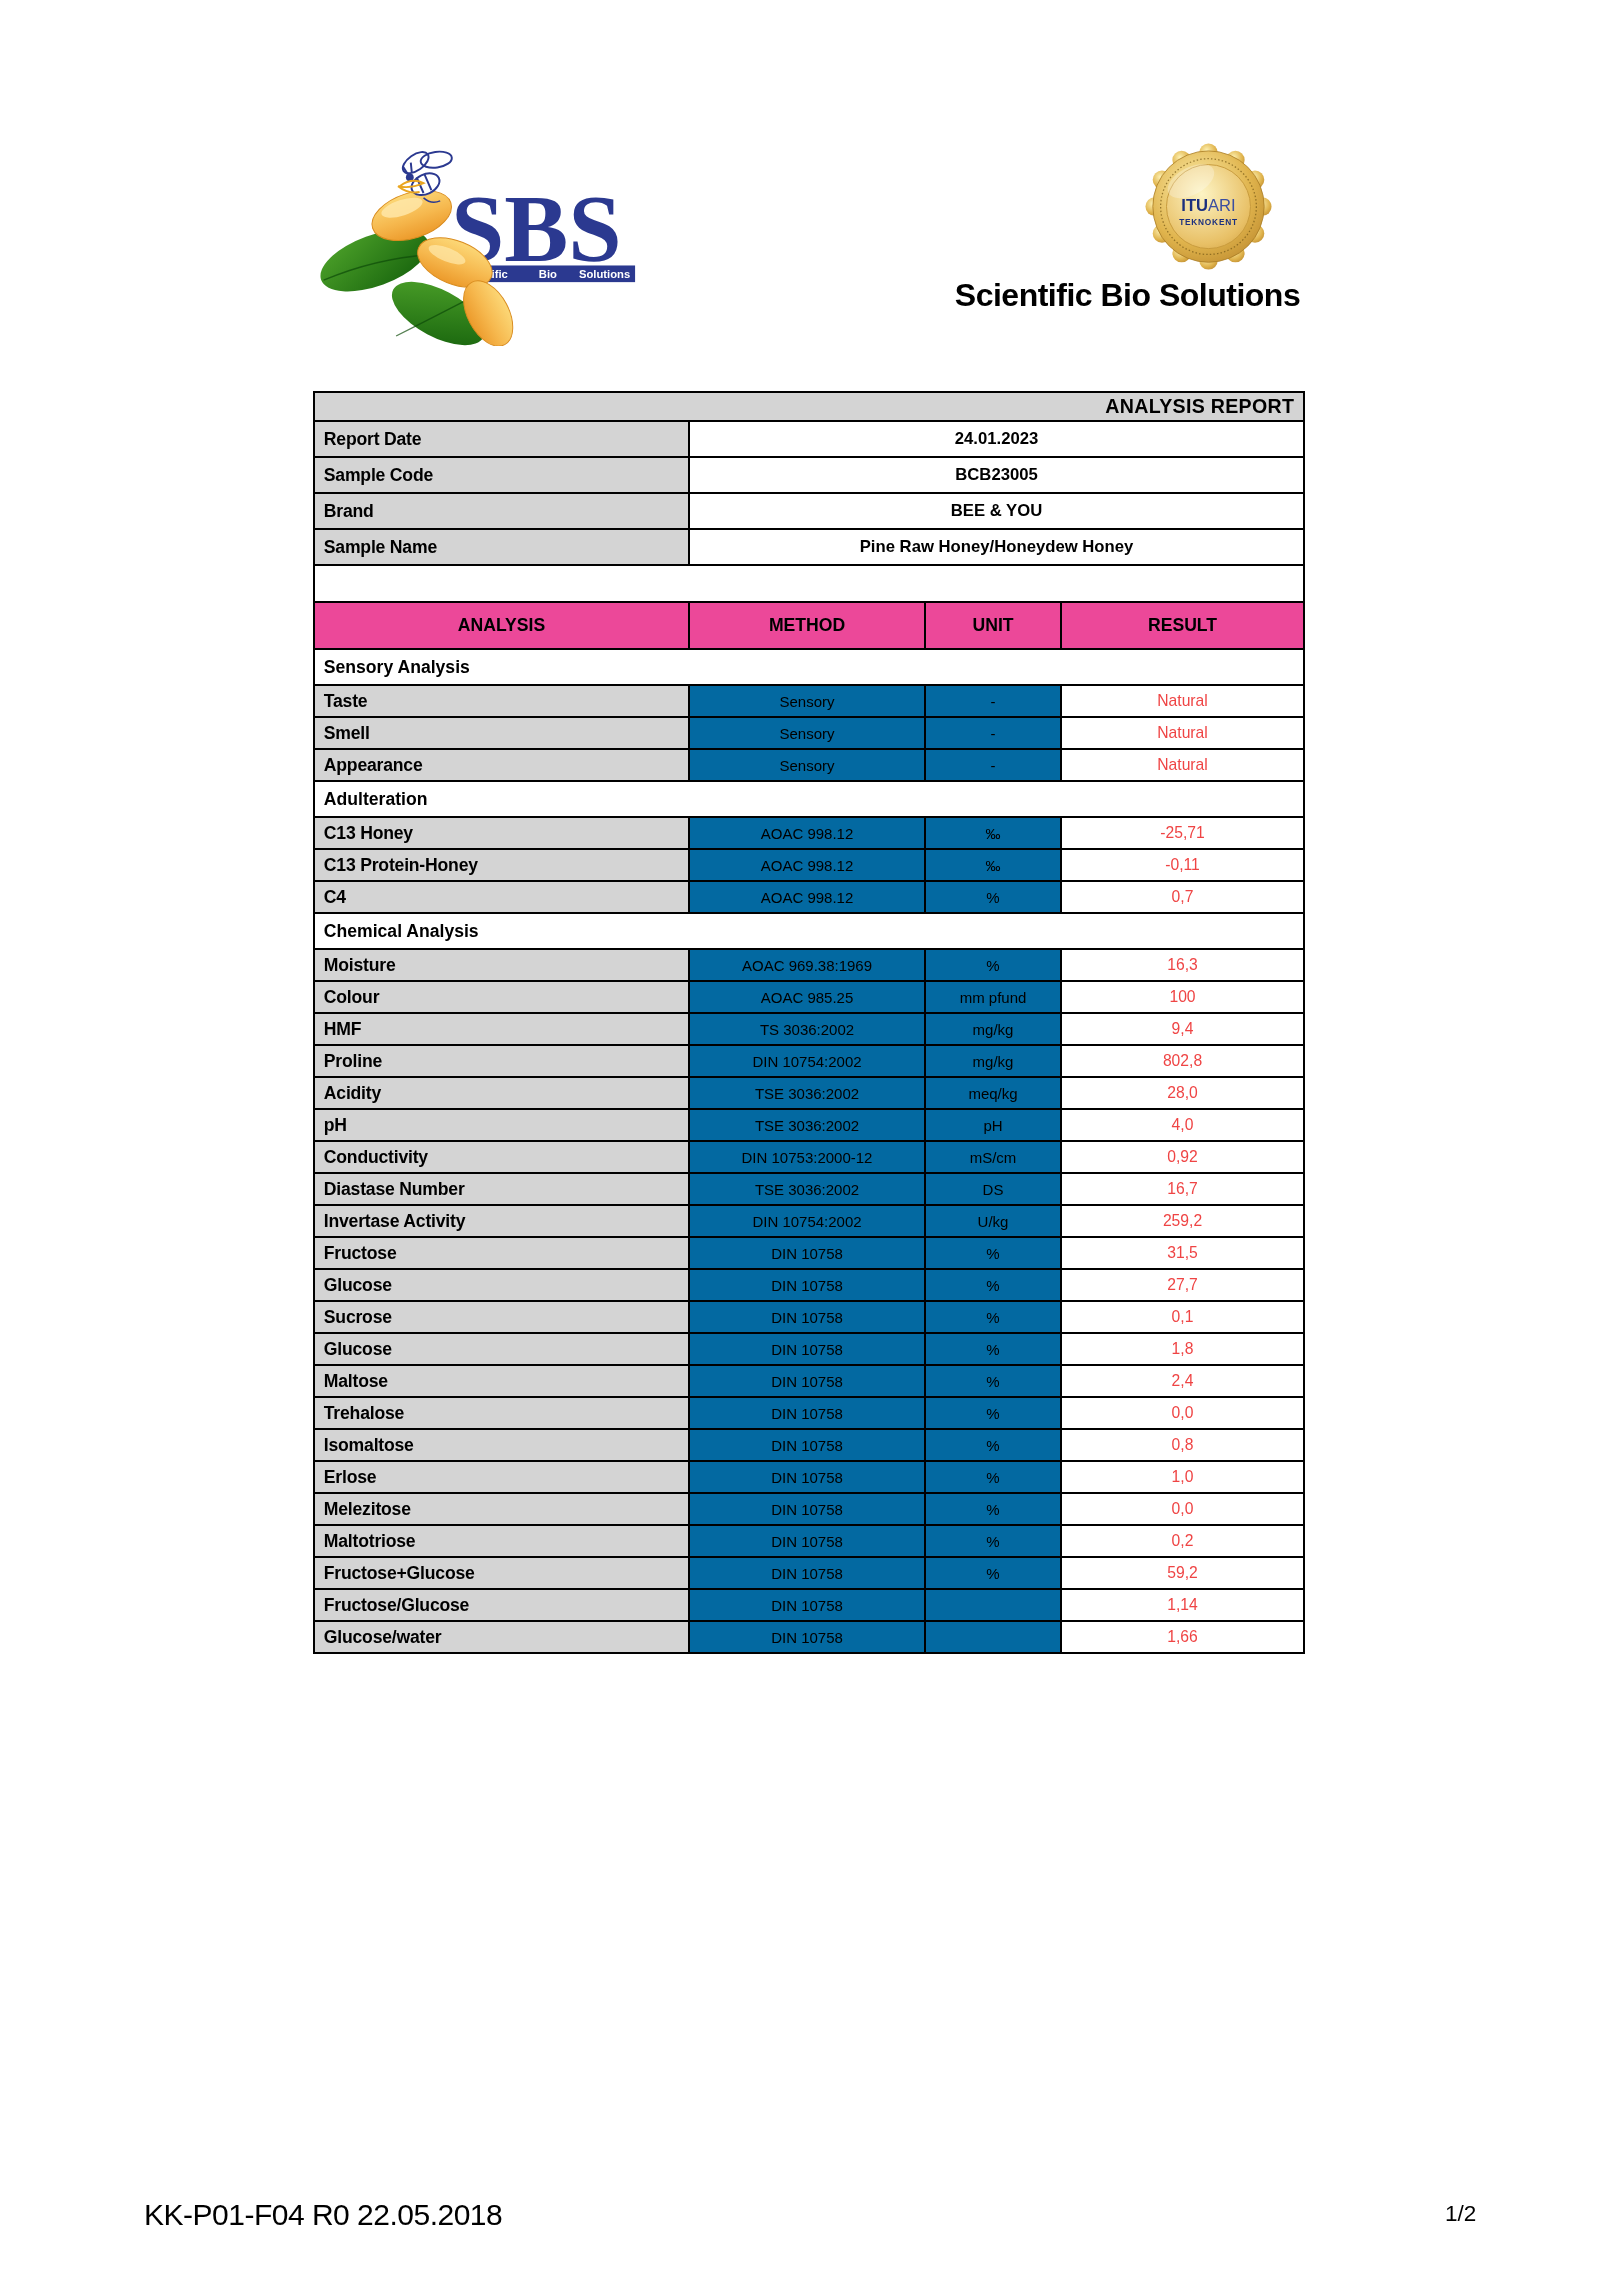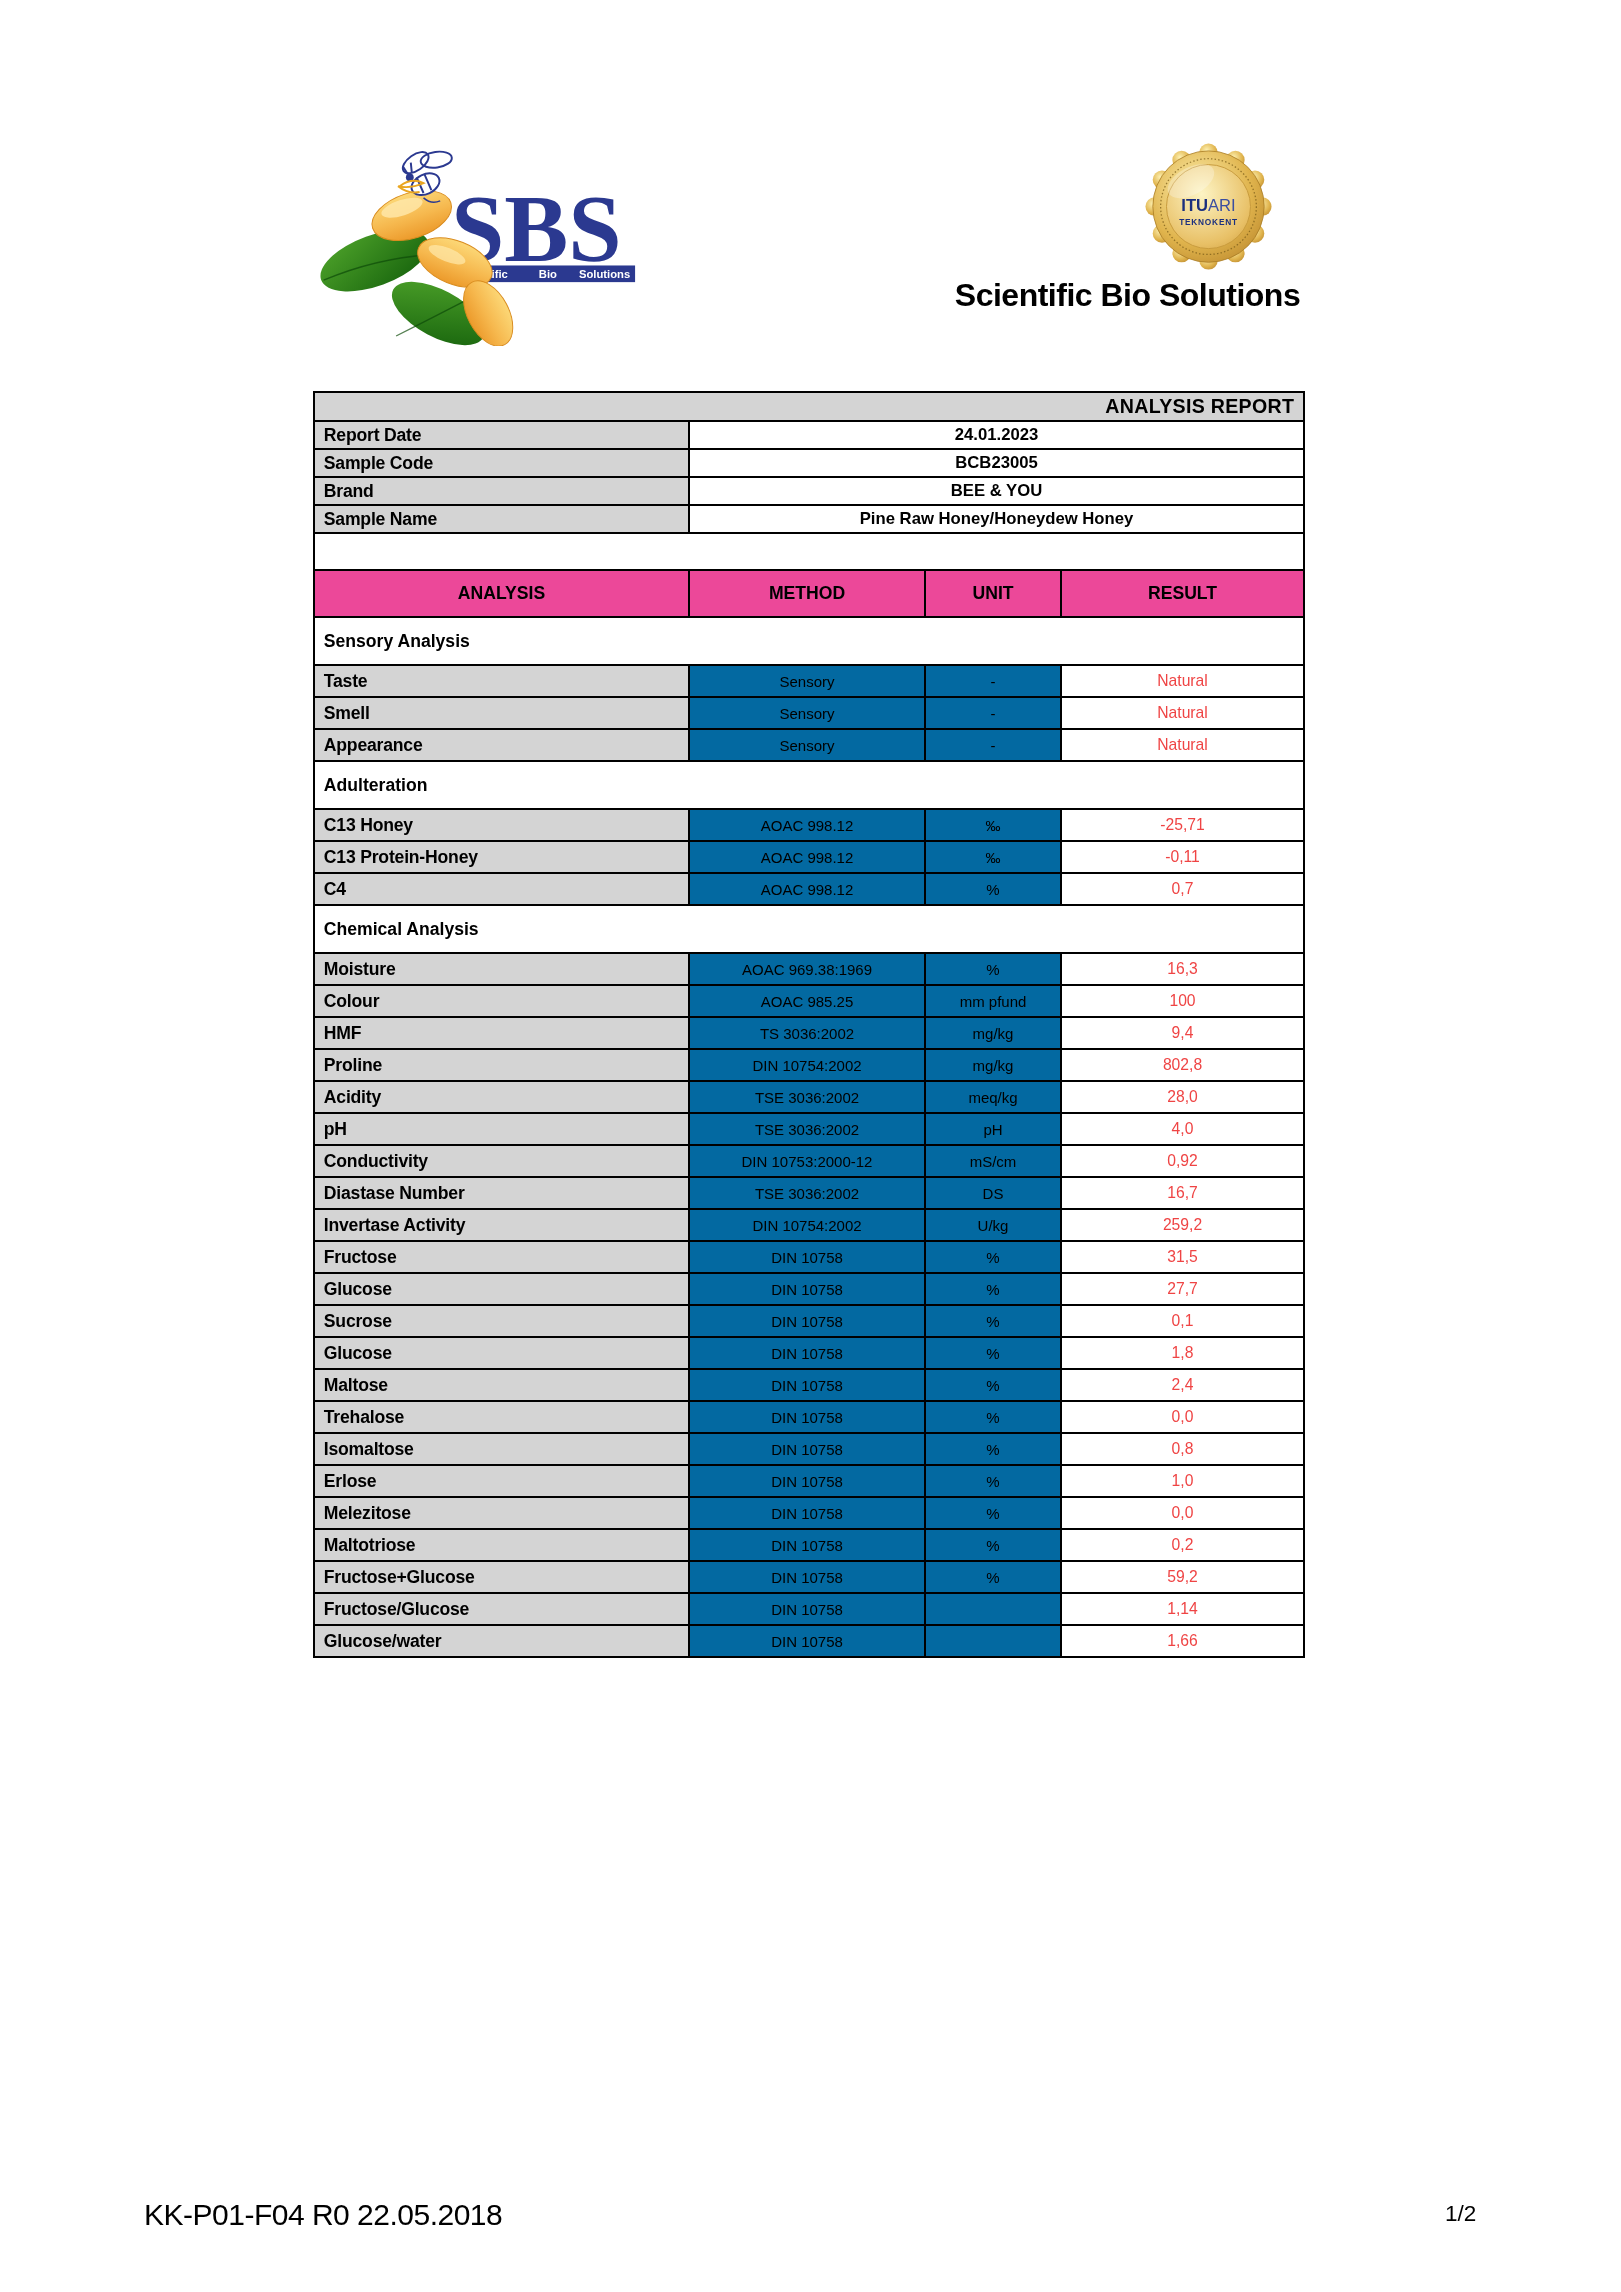--- a/index.html
+++ b/index.html
@@ -30,31 +30,31 @@
     padding:0 8.8px;
     box-sizing:border-box;
     overflow:hidden;
     white-space:nowrap;
     vertical-align:middle;
   }
   tr.title-row td{
     height:29px;background:#d4d4d4;text-align:right;
     font-weight:bold;font-size:19.6px;letter-spacing:0.3px;
   }
-  tr.info-row{height:28px;}
+  tr.info-row{height:36px;}
   td.cell-label{
     background:#d4d4d4;font-weight:bold;font-size:17.6px;text-align:left;letter-spacing:-0.2px;
   }
   td.cell-value{text-align:center;font-weight:bold;font-size:16.7px;}
   tr.spacer-row td{height:37px;background:#fff;border-bottom:2.9px solid #000;}
   tr.header-row td{
     height:47px;background:#ec4899;text-align:center;
     font-weight:bold;font-size:17.6px;
   }
-  tr.section-row td{height:48px;background:#fff;font-weight:bold;font-size:17.6px;text-align:left;}
+  tr.section-row td{height:36px;background:#fff;font-weight:bold;font-size:17.6px;text-align:left;}
   tr.data-row{height:32px;}
   td.cell-method,td.cell-unit{text-align:center;font-size:15px;background:#0369a1;}
   td.cell-result{text-align:center;font-weight:normal;font-size:15.7px;color:#ef4444;background:#fff;}
 
   
   .footer-left{position:absolute;left:144px;top:2198px;font-size:30px;letter-spacing:-0.5px;}
   .footer-right{position:absolute;left:1445px;top:2201px;font-size:22.5px;}
 </style>
 </head>
 <body>

